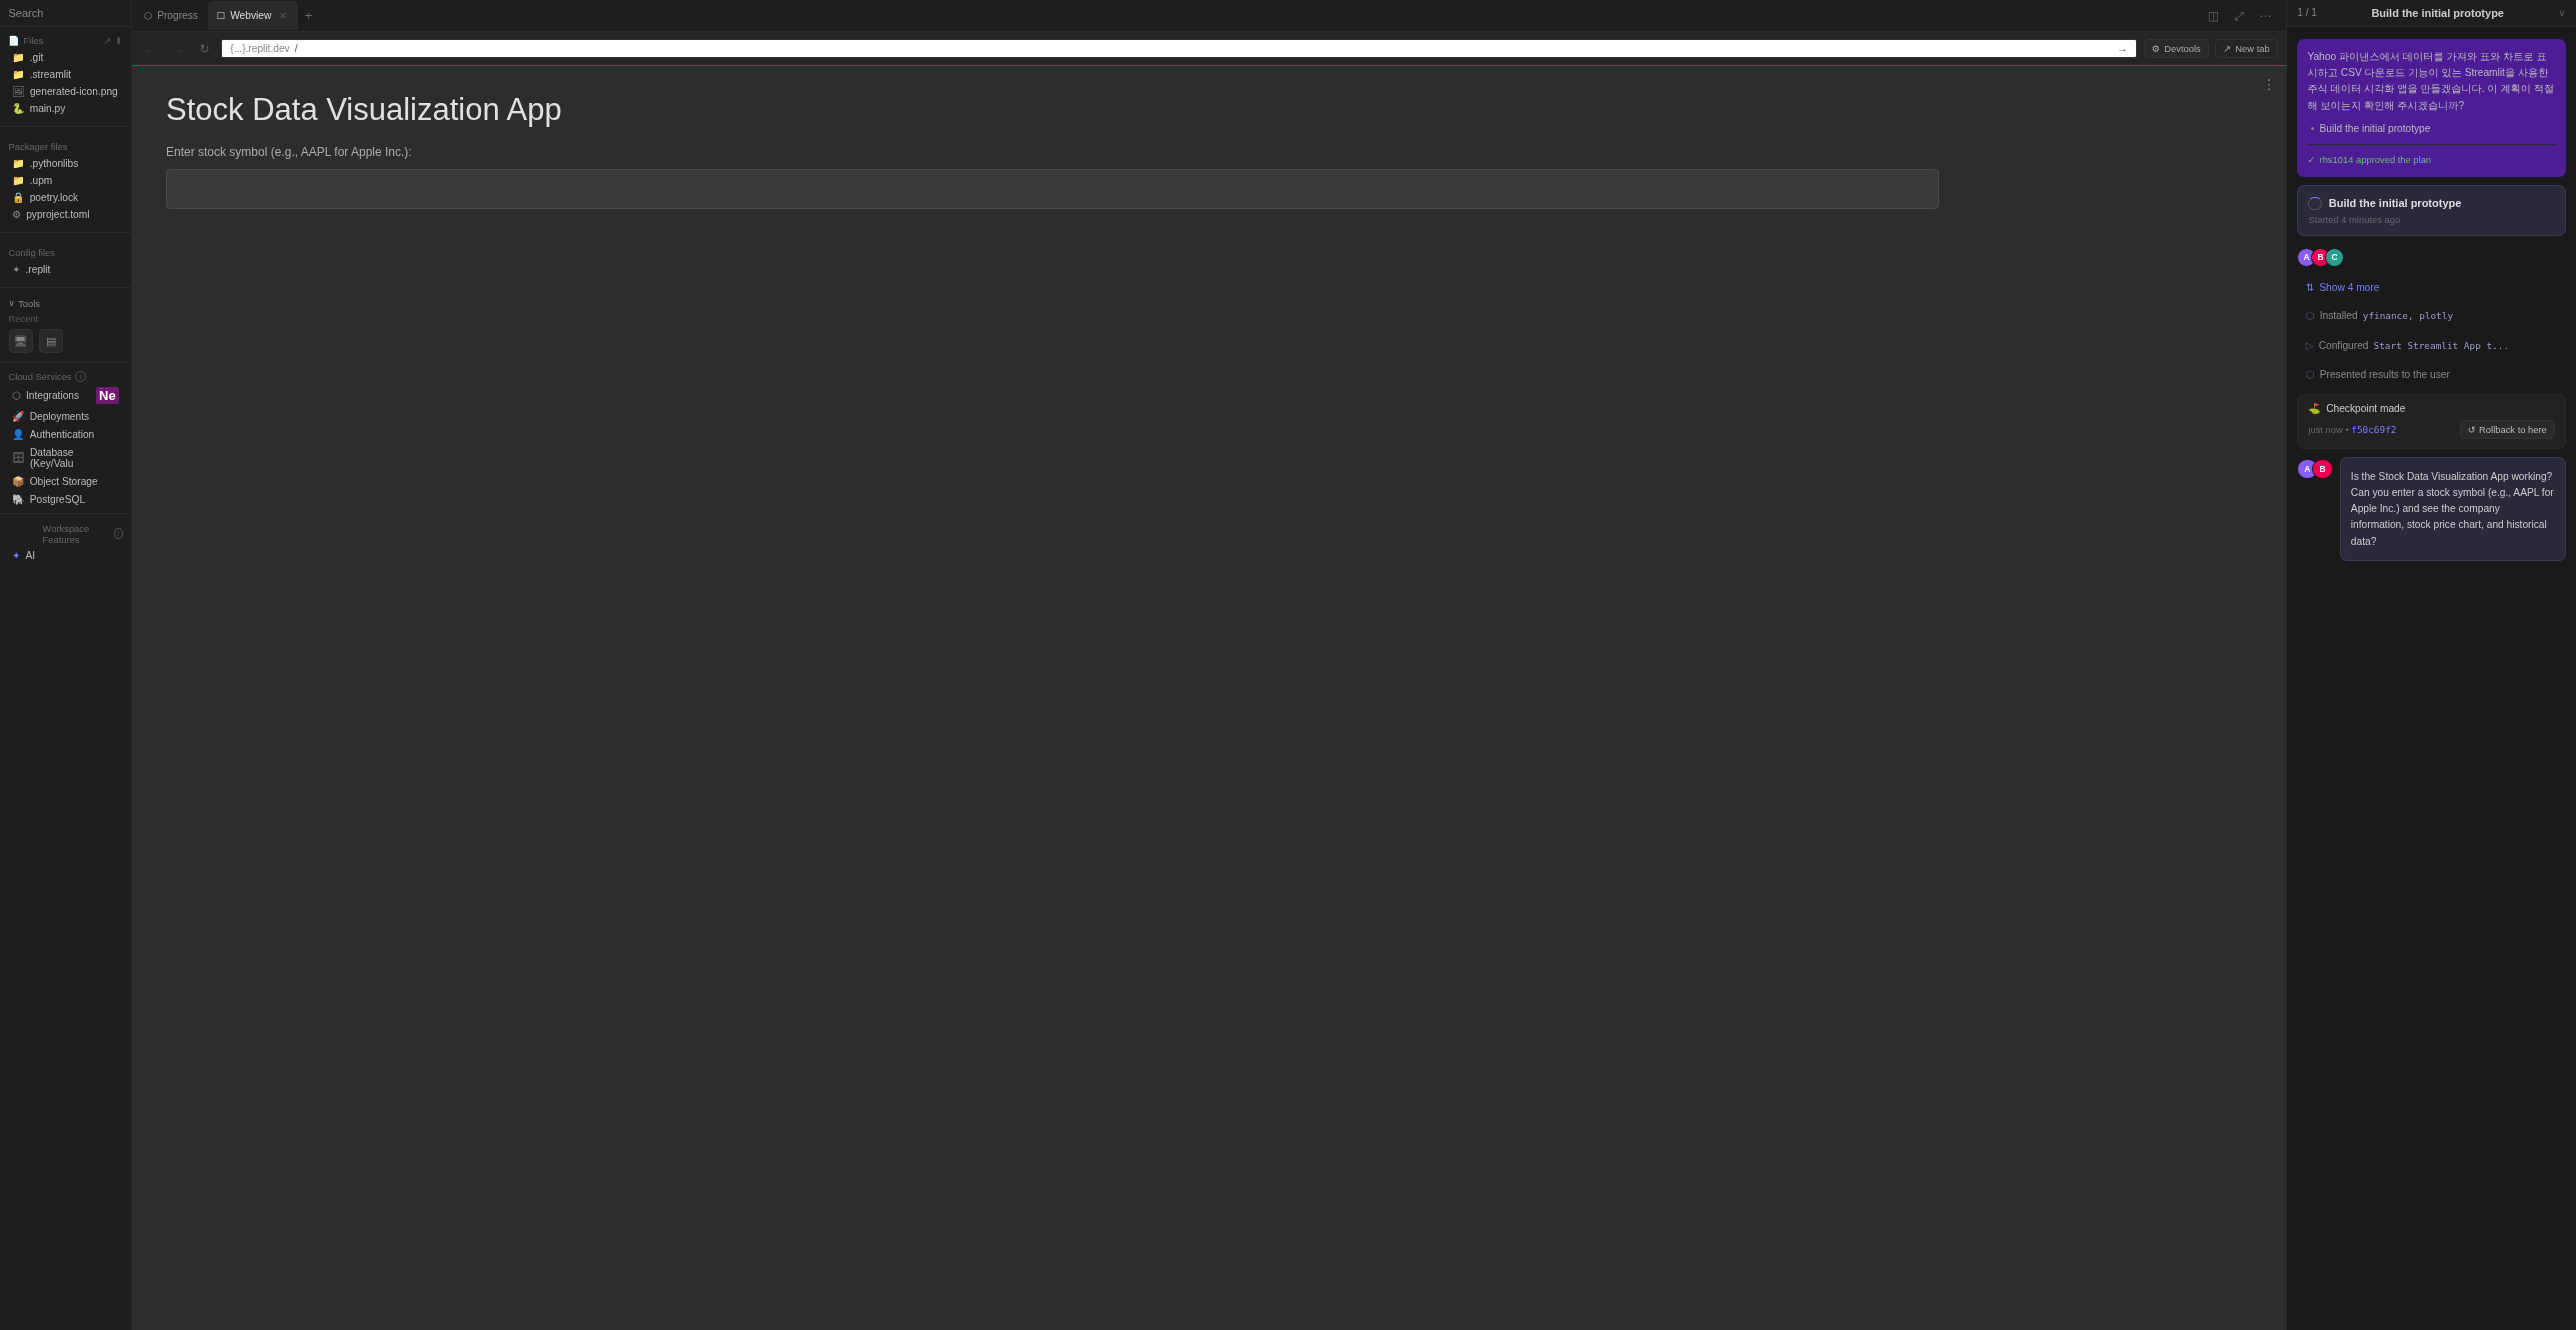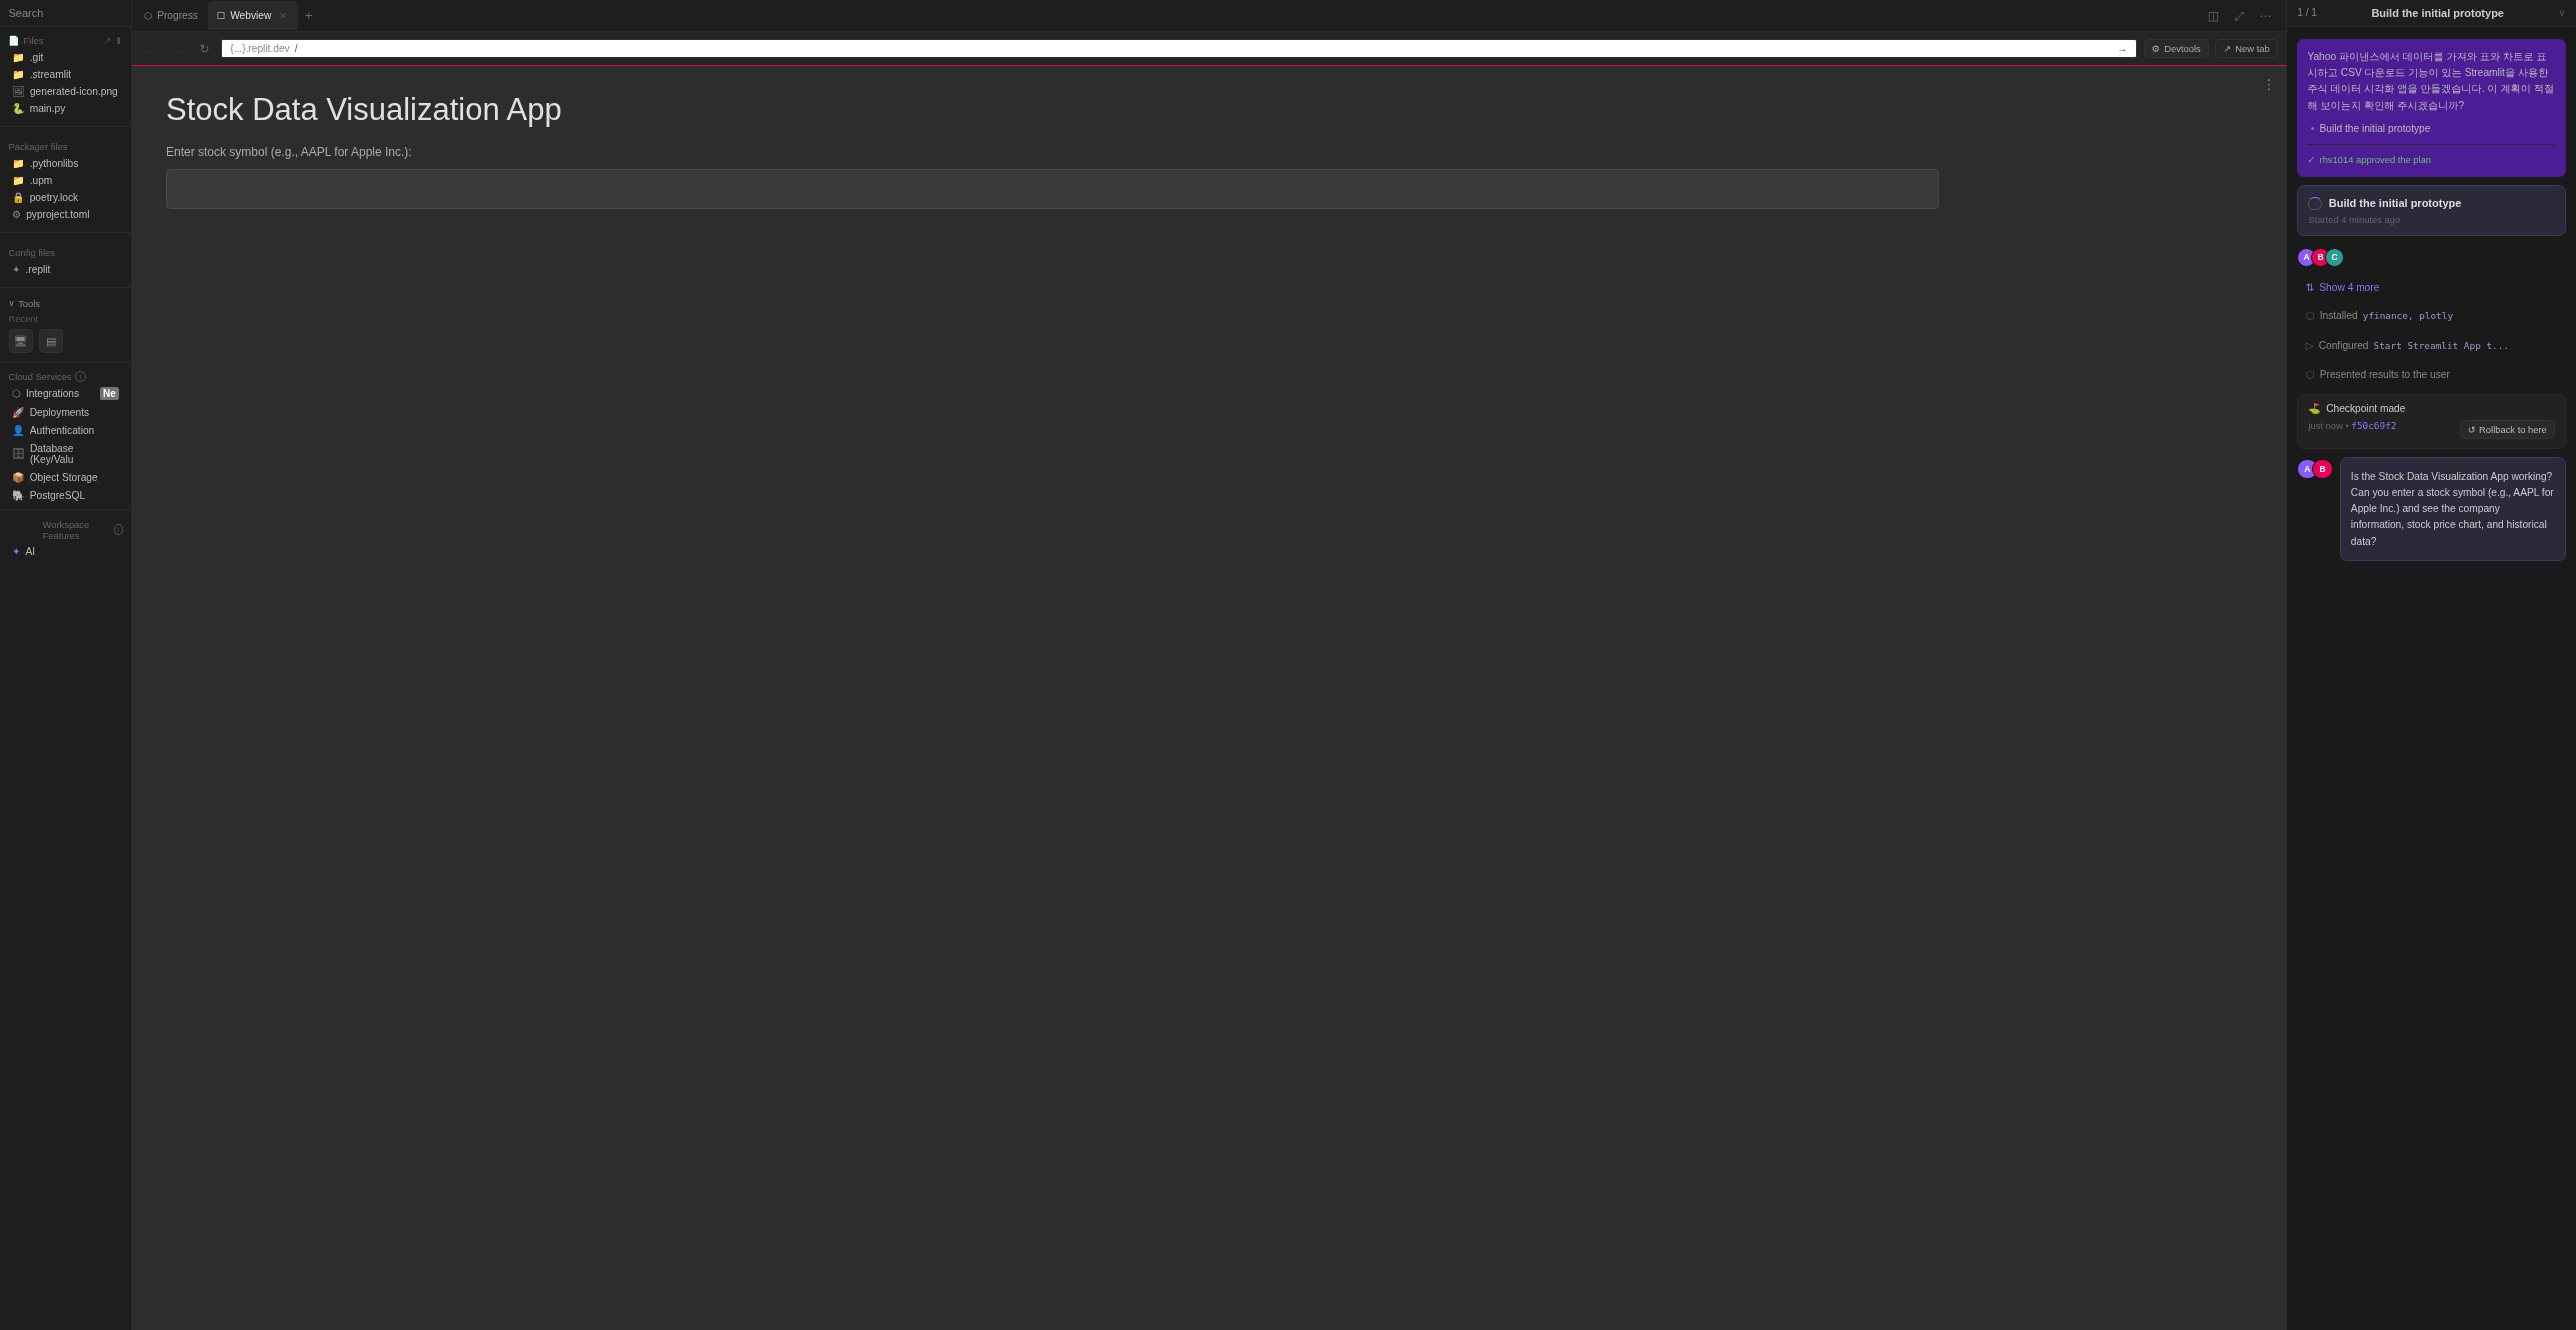--- a/index.html
+++ b/index.html
@@ -45,23 +45,23 @@
       padding: 2.6px 8.5px;
       cursor: pointer;
       border-radius: 3.4px;
       margin: 0.9px 3.4px;
       font-size: 10.2px;
       color: #bbb;
     }
     .sidebar-item .icon { font-size: 10.2px; color: #888; flex-shrink: 0; }
     .sidebar-item .badge {
       margin-left: auto;
-      background: #737373;
+      background: #701a75;
       color: white;
-      font-size: 10px;
+      font-size: 13px;
       padding: 0.9px 3.4px;
       border-radius: 2.6px;
       font-weight: 600;
     }
     .sidebar-divider {
       height: 0.9px;
       background: #2a2a2a;
       margin: 5.1px 0;
     }
     .tools-section {
@@ -463,20 +463,21 @@
       display: flex;
       align-items: center;
       gap: 5.1px;
       font-size: 10.2px;
       color: #ccc;
       margin-bottom: 5.1px;
     }
     .checkpoint-icon { color: #5a8a5a; font-size: 10.2px; }
     .checkpoint-meta {
       display: flex;
+      align-items: center;
       justify-content: space-between;
       font-size: 9.4px;
       color: #666;
     }
     .checkpoint-hash { color: #7c7cff; font-family: monospace; }
     .rollback-btn {
       display: flex;
       align-items: center;
       gap: 3.4px;
       background: #2a2a2a;

